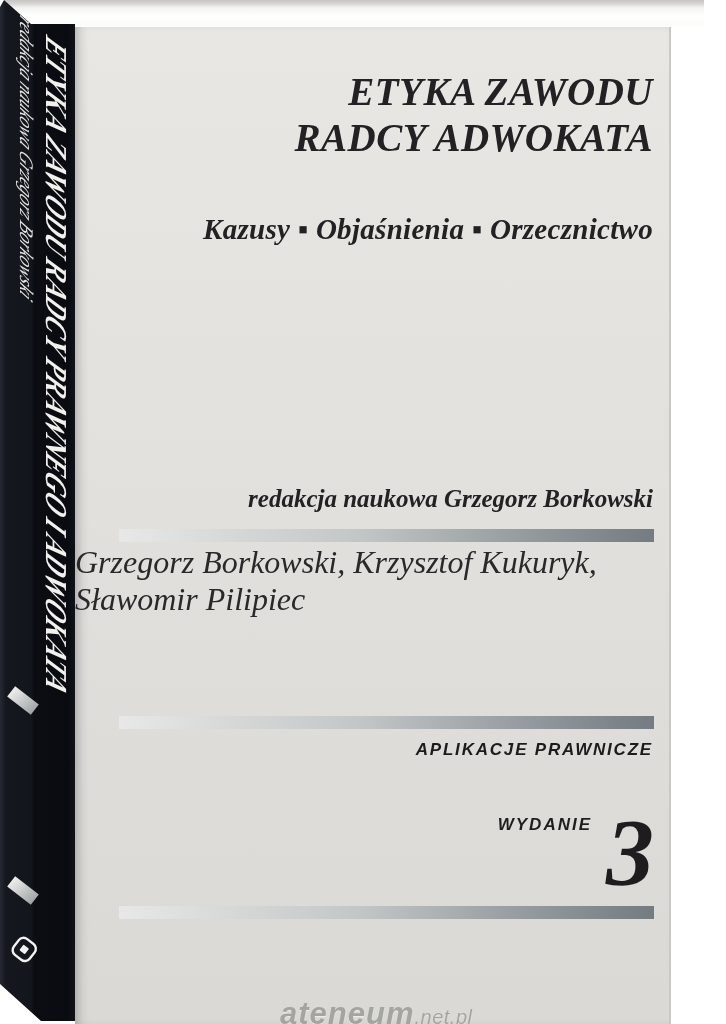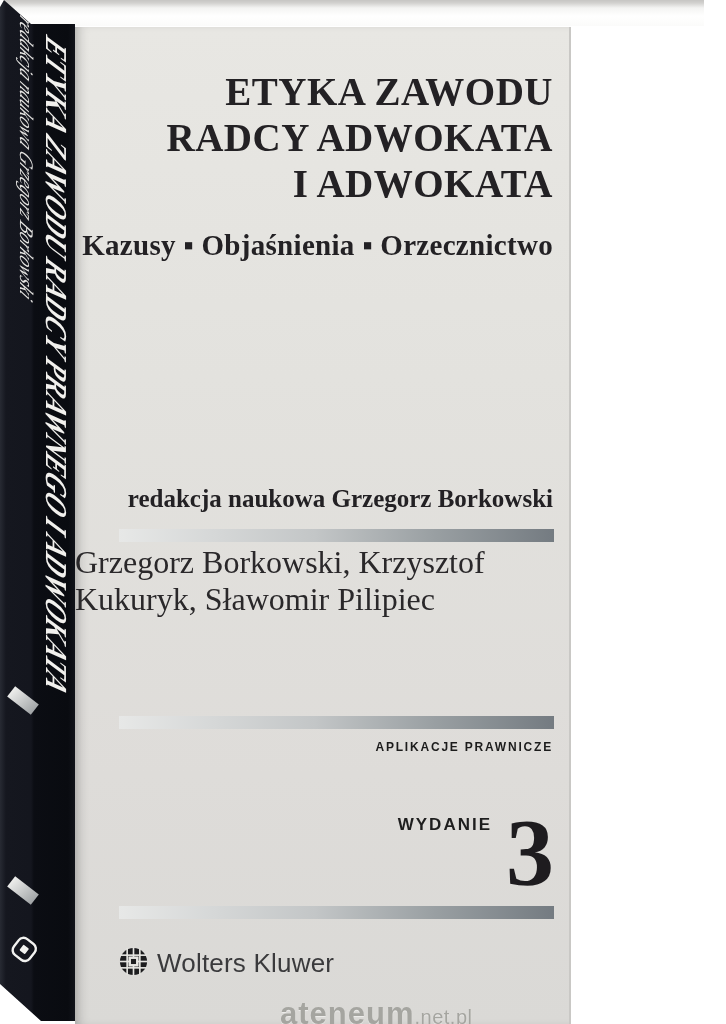--- a/index.html
+++ b/index.html
@@ -42,55 +42,56 @@
   .spine-bar {
     position:absolute; left:8px; width:30px; height:13px;
     background:linear-gradient(100deg,#f0f0ee,#9fa3a5);
     transform:rotate(38deg);
   }
   .spine-bar.b1 { top:694px; }
   .spine-bar.b2 { top:884px; }
   .spine-logo { position:absolute; left:11px; top:937px; transform:rotate(38deg); }
 
   .cover {
-    position:absolute; left:75px; top:27px; width:496px; height:997px;
+    position:absolute; left:75px; top:27px; width:596px; height:997px;
     background:linear-gradient(to bottom,#e8e7e3 0%,#e3e2de 35%,#dedcd9 75%,#dad9d6 100%);
     border-right:2px solid #c9c8c5;
     box-shadow:inset 9px 0 12px -7px rgba(15,15,20,0.30);
+    font-style:italic;
   }
 
   
   .title-block {
     position:absolute; top:42px; right:16px; text-align:right;
     font-weight:bold; font-size:39px; line-height:46px;
     color:#232124; letter-spacing:0.5px;
   }
   .subtitle {
-    position:absolute; top:202px; right:16px;
+    position:absolute; top:186px; right:16px;
     font-weight:bold; font-size:29px; color:#232124; letter-spacing:0.3px;
   }
   .editor-line {
     position:absolute; top:458px; right:16px;
     font-weight:bold; font-size:25px; color:#232124;
   }
   .authors-line {
     position:absolute; top:517px; right:16px;
     font-size:32px; color:#2a282a;
   }
   .grad-bar {
     position:absolute; left:44px; right:15px; height:13px;
     background:linear-gradient(to right,#e7e8e7 0%,#c3c6c7 45%,#9aa0a3 72%,#747b81 100%);
   }
   .grad-bar.g1 { top:502px; }
   .grad-bar.g2 { top:689px; }
   .grad-bar.g3 { top:879px; }
   .series-label {
     position:absolute; top:713px; right:16px;
     font-family:"Liberation Sans", sans-serif; font-weight:bold;
-    font-size:12px; letter-spacing:1.8px; color:#1c1c1c;
+    font-size:17px; letter-spacing:1.8px; color:#1c1c1c;
   }
   .edition {
     position:absolute; right:15px; top:788px;
     display:flex; align-items:flex-start; gap:14px;
   }
   .edition-label {
     font-family:"Liberation Sans", sans-serif; font-weight:bold;
     font-size:17px; letter-spacing:2px; color:#1e1e1e;
   }
   .edition-number {
@@ -137,21 +138,20 @@
       <rect x="8.5" y="8.5" width="7" height="7" rx="1" fill="#f2f2f0"></rect>
     </svg>
   </div>
 </div>
 
 <div class="cover">
 
   <div class="title-block">
     <div>ETYKA ZAWODU</div>
     <div>RADCY ADWOKATA</div>
-    <div>I ADWOKATA</div>
   </div>
 
   <div class="subtitle">Kazusy ▪ Objaśnienia ▪ Orzecznictwo</div>
 
   <div class="editor-line">redakcja naukowa Grzegorz Borkowski</div>
 
   <div class="grad-bar g1"></div>
 
   <div class="authors-line">Grzegorz Borkowski, Krzysztof Kukuryk, Sławomir Pilipiec</div>
 
@@ -159,37 +159,19 @@
 
   <div class="series-label">APLIKACJE PRAWNICZE</div>
 
   <div class="edition">
     <span class="edition-label">WYDANIE</span>
     <span class="edition-number">3</span>
   </div>
 
   <div class="grad-bar g3"></div>
 
-  <div class="publisher-row">
-    <span>
-      <svg width="29" height="29" viewBox="0 0 32 32">
-        <circle cx="16" cy="16" r="15" fill="#1d1d1f"></circle>
-        <g stroke="#e6e5e1" stroke-width="1.8">
-          <line x1="9" y1="1.5" x2="9" y2="30.5"></line>
-          <line x1="16" y1="0.5" x2="16" y2="31.5"></line>
-          <line x1="23" y1="1.5" x2="23" y2="30.5"></line>
-          <line x1="1.5" y1="9" x2="30.5" y2="9"></line>
-          <line x1="0.5" y1="16" x2="31.5" y2="16"></line>
-          <line x1="1.5" y1="23" x2="30.5" y2="23"></line>
-        </g>
-        <rect x="10.4" y="10.4" width="11.2" height="11.2" fill="#e6e5e1"></rect>
-        <rect x="13.2" y="13.2" width="5.6" height="5.6" fill="#1d1d1f"></rect>
-      </svg>
-    </span>
-    <span class="publisher-name">Wolters Kluwer</span>
-  </div>
 
   <div class="watermark">
     <span class="site">ateneum</span>
       <span class="suffix">.net.pl</span>
   </div>
 
 </div>
 
 </body></html>

